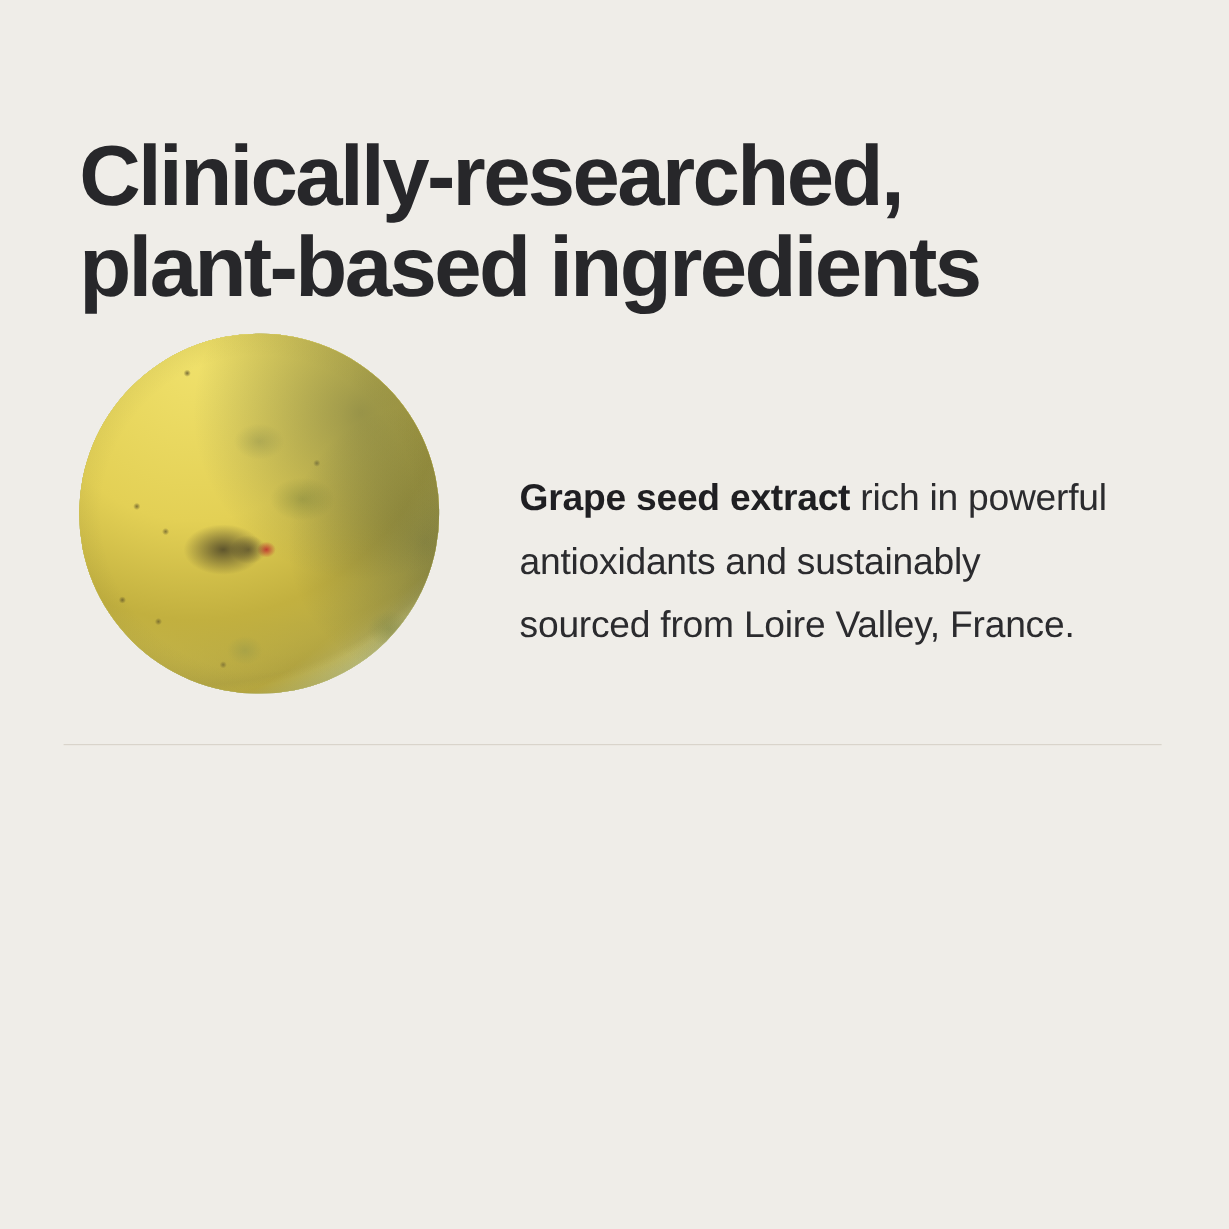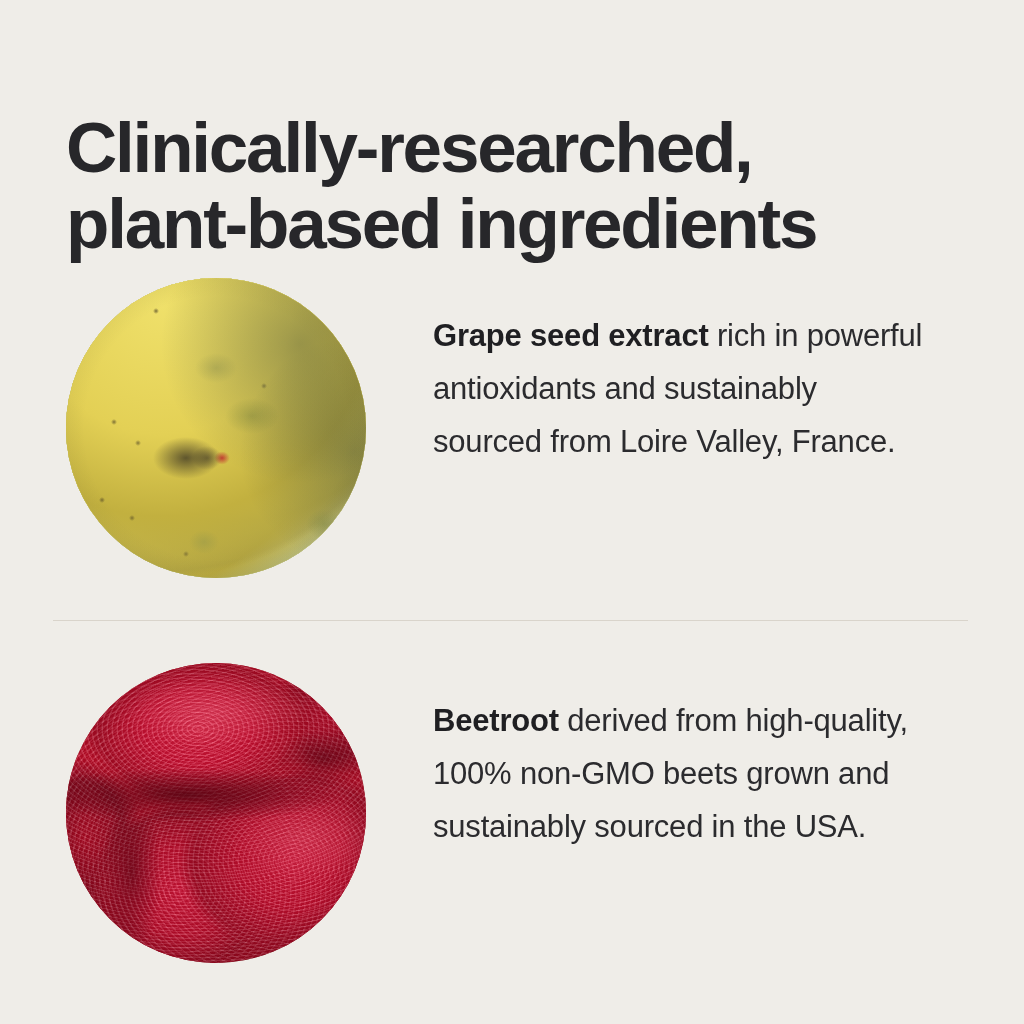--- a/index.html
+++ b/index.html
@@ -33,21 +33,21 @@
     color: #27272A;
     white-space: pre-line;
   }
 
   
   .row {
     position: absolute;
     left: 0;
     width: 1024px;
     display: flex;
-    align-items: flex-start;
+    align-items: flex-end;
   }
   .row-grape   { top: 278px; }
   .row-beet    { top: 663px; }
 
   .thumb {
     position: relative;
     flex: 0 0 auto;
     margin-left: 66px;
     width: 300px;
     height: 300px;
@@ -200,25 +200,14 @@
       <div class="layer grape-detail"></div>
       <div class="layer grape-shade"></div>
     </div>
     <p class="copy">
       <span class="lead">Grape seed extract</span><span> rich in powerful antioxidants and sustainably sourced from Loire Valley, France.</span>
     </p>
   </div>
 
   <div class="divider"></div>
 
-  <div class="row row-beet">
-    <div class="thumb">
-      <div class="layer beet-base"></div>
-      <div class="layer beet-slices"></div>
-      <div class="layer beet-rings"></div>
-      <div class="layer beet-shade"></div>
-    </div>
-    <p class="copy">
-      <span class="lead">Beetroot</span><span> derived from high-quality, 100% non-GMO beets grown and sustainably sourced in the USA.</span>
-    </p>
-  </div>
 
 </div>
 
 </body></html>

